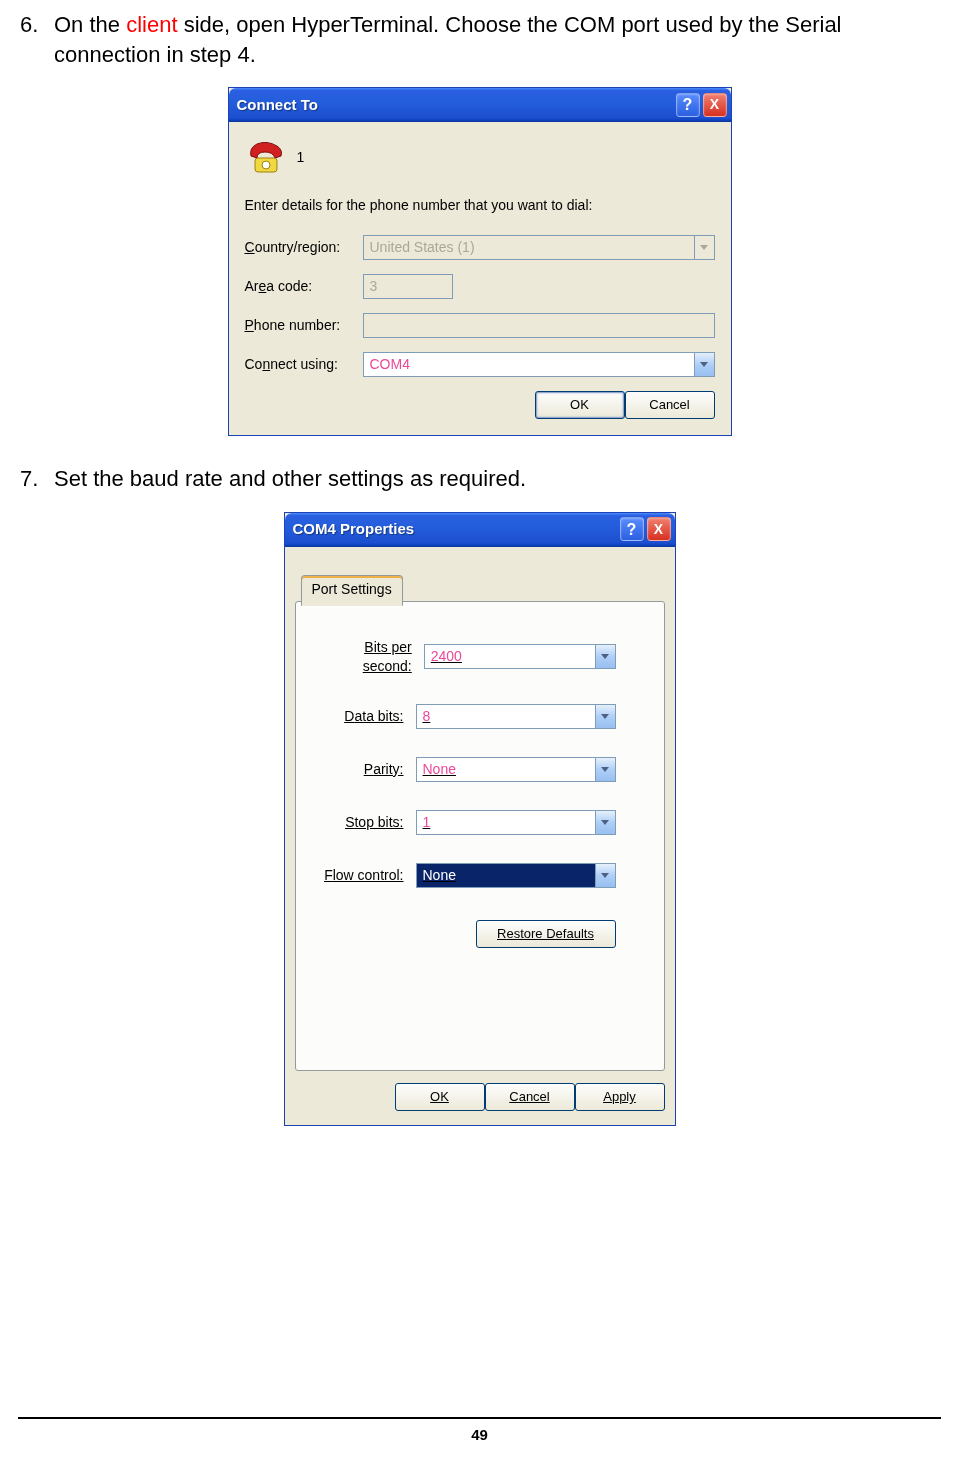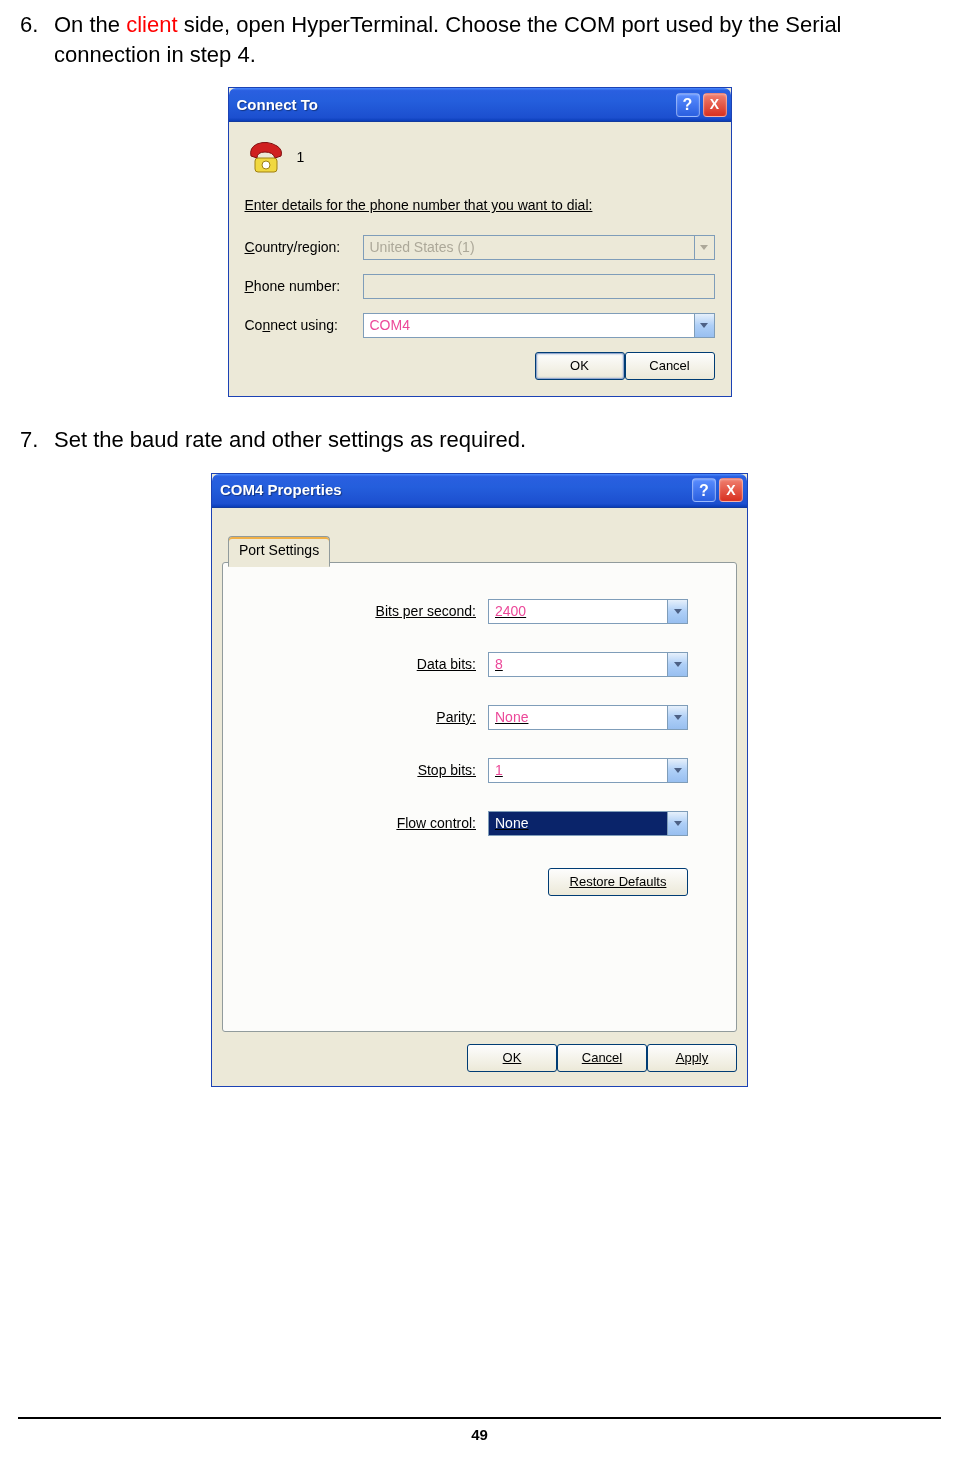--- a/index.html
+++ b/index.html
@@ -58,21 +58,21 @@
     }
     .xp-help { background: linear-gradient(to bottom, #5a8dff, #2a5fe0); font-size: 16px; }
     .xp-close { background: linear-gradient(to bottom, #f08070, #d83020); font-size: 14px; font-family: Arial; }
     .xp-body { background: #ece9d8; padding: 14px 16px 16px 16px; }
 
     
     .d1 { width: 504px; }
     .d1-iconrow { display: flex; align-items: center; gap: 10px; margin-bottom: 18px; }
     .phone-icon { width: 42px; height: 42px; position: relative; }
     .phone-icon svg { width: 42px; height: 42px; }
-    .d1-instr { margin-bottom: 20px; font-size: 14px; text-decoration: underline; }
+    .d1-instr { margin-bottom: 20px; font-size: 14px; }
     .d1-row { display: flex; align-items: center; margin-bottom: 14px; }
     .d1-label { width: 118px; font-size: 14px; }
     .xp-input {
       height: 25px;
       background: #fff;
       border: 1px solid #7f9db9;
       padding: 2px 6px;
       font-family: Tahoma, sans-serif;
       font-size: 14px;
       color: #ec4899;
@@ -95,21 +95,21 @@
       background: linear-gradient(to bottom, #fdfdfd, #ece9d8);
       border: 1px solid #003c74;
       border-radius: 3px;
       font-family: Tahoma, sans-serif;
       font-size: 13px;
       display: flex; align-items: center; justify-content: center;
     }
     .xp-button.default { box-shadow: 0 0 0 1px #91a7ce inset, 0 0 2px 1px #91a7ce inset; }
 
     
-    .d2 { width: 537px; }
+    .d2 { width: 392px; }
     .xp-tabarea { position: relative; padding-top: 30px; }
     .xp-tab {
       position: absolute; top: 4px; left: 6px;
       background: #ece9d8;
       border: 1px solid #919b9c;
       border-bottom: 1px solid #ece9d8;
       border-radius: 4px 4px 0 0;
       padding: 4px 10px 6px 10px;
       font-size: 14px;
       z-index: 2;
@@ -184,20 +184,24 @@
         <div class="d1-row">
           <div class="d1-label"><span class="u">C</span>ountry/region:</div>
           <div class="xp-combo" style="flex:1">
             <div class="xp-input xp-combo-input disabled">United States (1)</div>
             <div class="xp-combo-btn disabled">
                 <div class="chev disabled"></div>
               </div>
           </div>
         </div>
 
+        <div class="d1-row">
+          <div class="d1-label">Ar<span class="u">e</span>a code:</div>
+          <div class="xp-input disabled" style="width:90px">3</div>
+        </div>
 
         <div class="d1-row">
           <div class="d1-label"><span class="u">P</span>hone number:</div>
           <div class="xp-input disabled" style="flex:1"></div>
         </div>
 
         <div class="d1-row">
           <div class="d1-label">Co<span class="u">n</span>nect using:</div>
           <div class="xp-combo" style="flex:1">
             <div class="xp-input xp-combo-input">COM4</div>

